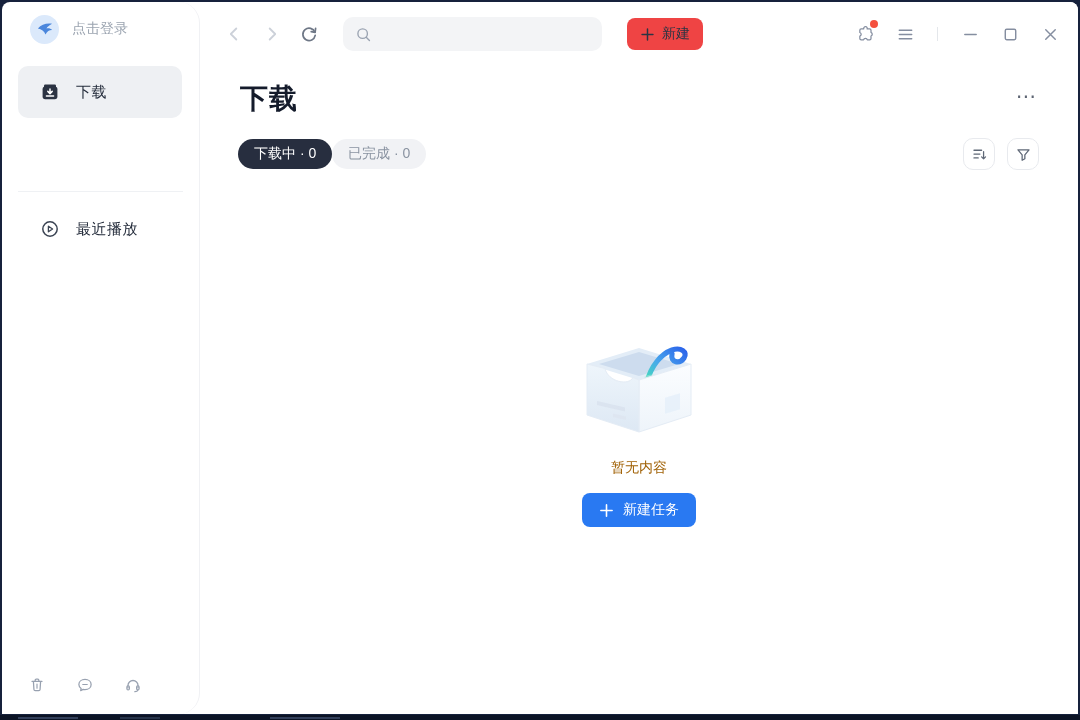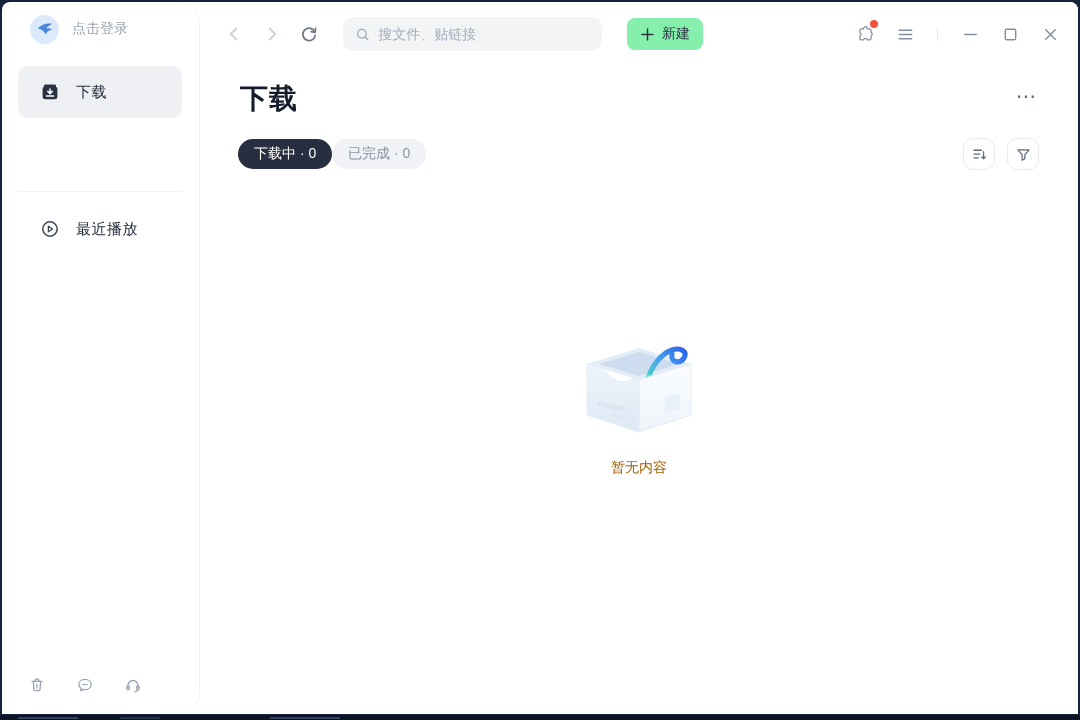--- a/index.html
+++ b/index.html
@@ -37,21 +37,21 @@
   .main { position:absolute; left:198px; top:0; right:0; bottom:0; background:#fff; }
 
   
   .navbtn { position:absolute; top:22px; width:20px; height:20px; cursor:pointer; }
   .nav-back { left:24px; } .nav-fwd { left:62px; } .nav-refresh { left:99px; }
   .searchbox { position:absolute; left:143px; top:15px; width:259px; height:34px; background:#f3f4f6;
                border-radius:10px; display:flex; align-items:center; padding:0 12px; gap:8px; }
   .searchbox input { border:none; outline:none; background:transparent; font-size:14px; color:#333;
                      width:100%; font-family:inherit; }
   .searchbox input::placeholder { color:#a4adba; }
-  .newbtn { position:absolute; left:427px; top:16px; height:32px; padding:0 13px; background:#86efac;
+  .newbtn { position:absolute; left:427px; top:16px; height:32px; padding:0 13px; background:#ef4444;
             border:none; border-radius:8px; display:flex; align-items:center; gap:7px; cursor:pointer;
             font-size:14px; color:#2c3443; font-family:inherit; }
   .tr-ico { position:absolute; top:23px; width:19px; height:19px; cursor:pointer; }
   .ico-puzzle { left:656px; top:22px; width:20px; height:20px; }
   .ico-menu { left:696px; }
   .tb-divider { position:absolute; left:737px; top:25px; width:1px; height:14px; background:#e4e7eb; }
   .ico-min { left:761px; } .ico-max { left:801px; } .ico-close { left:841px; }
   .red-dot { position:absolute; left:670px; top:18px; width:8px; height:8px; border-radius:50%; background:#f4503e; }
 
   
@@ -149,21 +149,20 @@
       <svg class="navbtn nav-refresh" viewBox="0 0 20 20">
         <path d="M15.9 8.2 A6.2 6.2 0 1 0 16.2 11.4" fill="none" stroke="#6e7786" stroke-width="1.7" stroke-linecap="round"></path>
         <path d="M16.6 4.4 L16.1 8.4 L12.2 7.6" fill="none" stroke="#6e7786" stroke-width="1.7" stroke-linecap="round" stroke-linejoin="round"></path>
       </svg>
 
       <div class="searchbox">
         <svg width="17" height="17" viewBox="0 0 20 20">
           <circle cx="9" cy="9" r="5.6" fill="none" stroke="#9aa3b1" stroke-width="1.6"></circle>
           <path d="M13.2 13.2 L17 17" stroke="#9aa3b1" stroke-width="1.6" stroke-linecap="round"></path>
         </svg>
-        <input type="text" placeholder="搜文件、贴链接" style="">
       </div>
 
       <button class="newbtn">
         <svg width="15" height="15" viewBox="0 0 16 16">
           <path d="M8 2.2 V13.8 M2.2 8 H13.8" stroke="#2c3443" stroke-width="1.6" stroke-linecap="round"></path>
         </svg>
         <span>新建</span>
       </button>
 
       <svg class="tr-ico ico-puzzle" viewBox="0 0 24 24">
@@ -226,17 +225,23 @@
           <polygon points="26,40 66,28 106,40 66,52" fill="#cddcee"></polygon>
           <path d="M74,58 C78,42 88,30 99,26 C108,23 115,28 111,34 C107,40 97,39 99,30" fill="none" stroke="url(#cableGrad)" stroke-width="5.2" stroke-linecap="round"></path>
           <ellipse cx="80" cy="54" rx="9" ry="3.5" fill="#bfe8e0" opacity="0.45"></ellipse>
           <path d="M66,56 L118,40 L118,91 L66,108 Z" fill="url(#rightGrad)" stroke="#e4ecf5" stroke-width="1"></path>
           <path d="M14,40 L32,44.5 C35,58 56,62 60,53.5 L66,56 L66,108 L14,91 Z" fill="url(#faceGrad)" stroke="#e4ecf5" stroke-width="1"></path>
           <path d="M24,77 L52,83.5 L52,87.5 L24,81 Z" fill="#d8e1ee" opacity="0.8"></path>
           <path d="M40,89.5 L53,92.5 L53,96 L40,93 Z" fill="#dde5f0" opacity="0.8"></path>
           <rect x="92" y="72" width="15" height="16" fill="#e3eefa" opacity="0.7" transform="skewY(-17) translate(0,30)"></rect>
         </svg>
         <div class="empty-msg">暂无内容</div>
+        <button class="task-btn">
+          <svg width="15" height="15" viewBox="0 0 16 16">
+            <path d="M8 2 V14 M2 8 H14" stroke="#ffffff" stroke-width="1.7" stroke-linecap="round"></path>
+          </svg>
+          <span>新建任务</span>
+        </button>
       </div>
 
     </div>
   </div>
 </div>
 
 </body></html>

